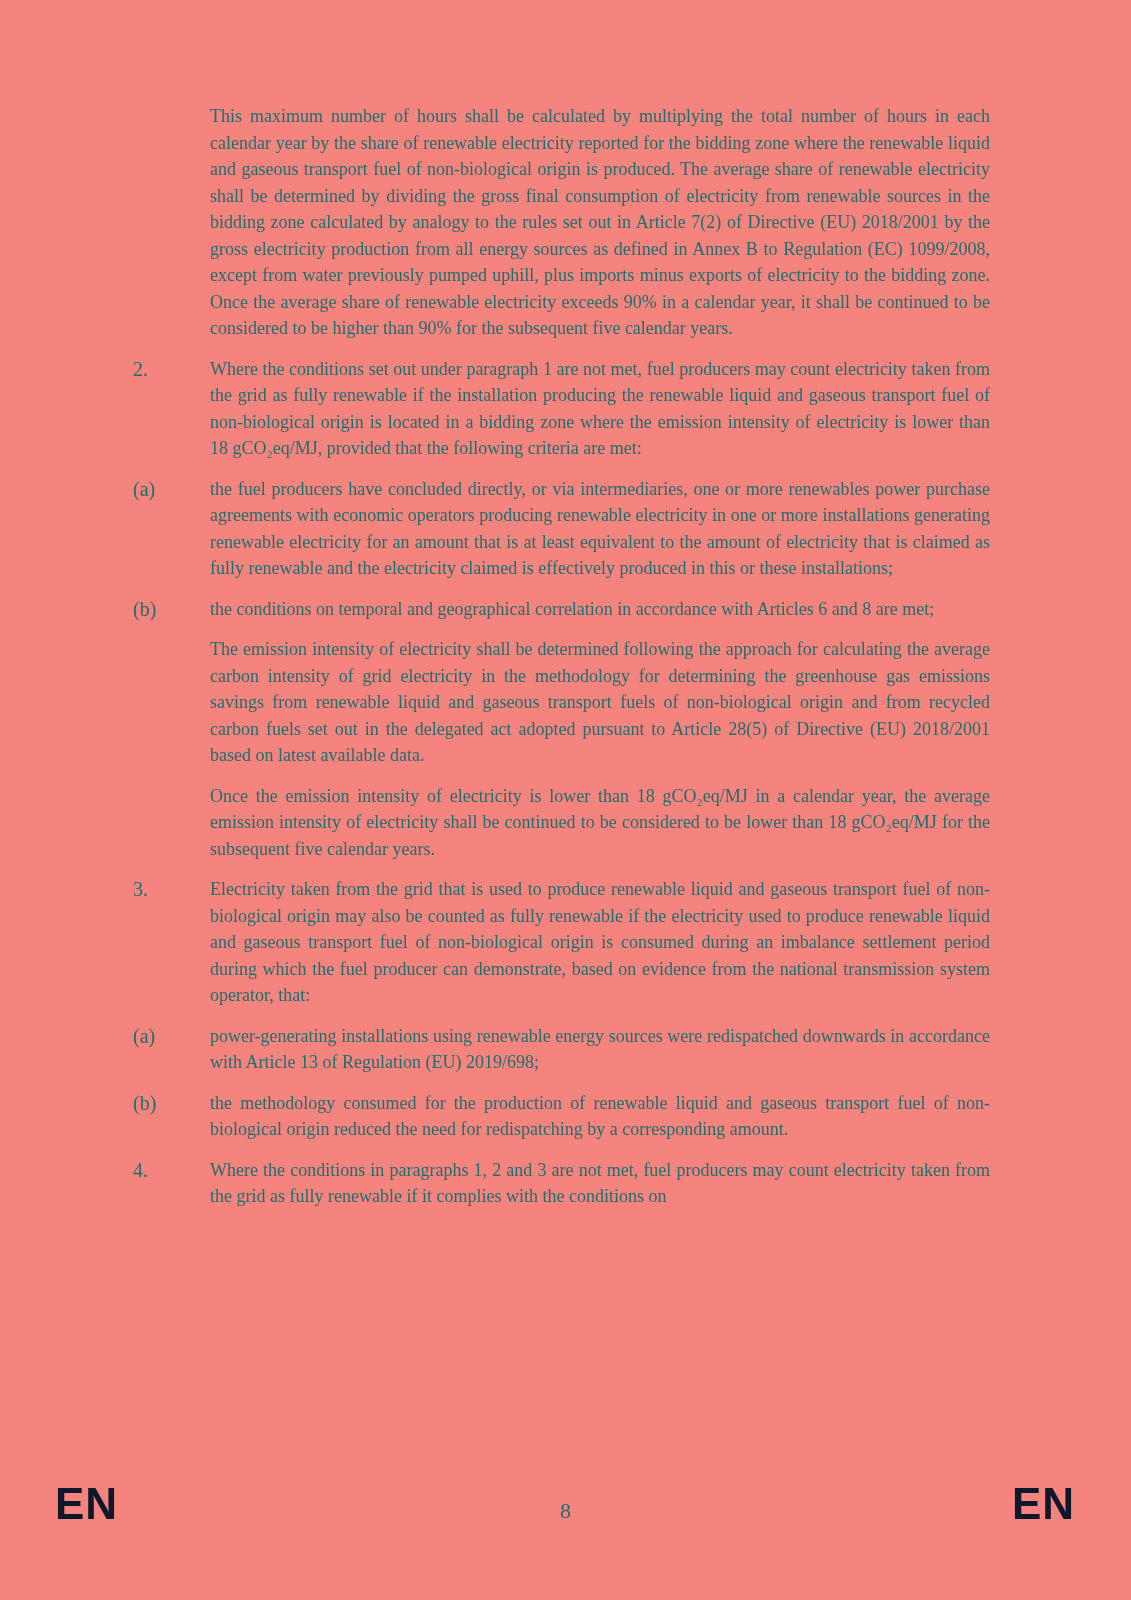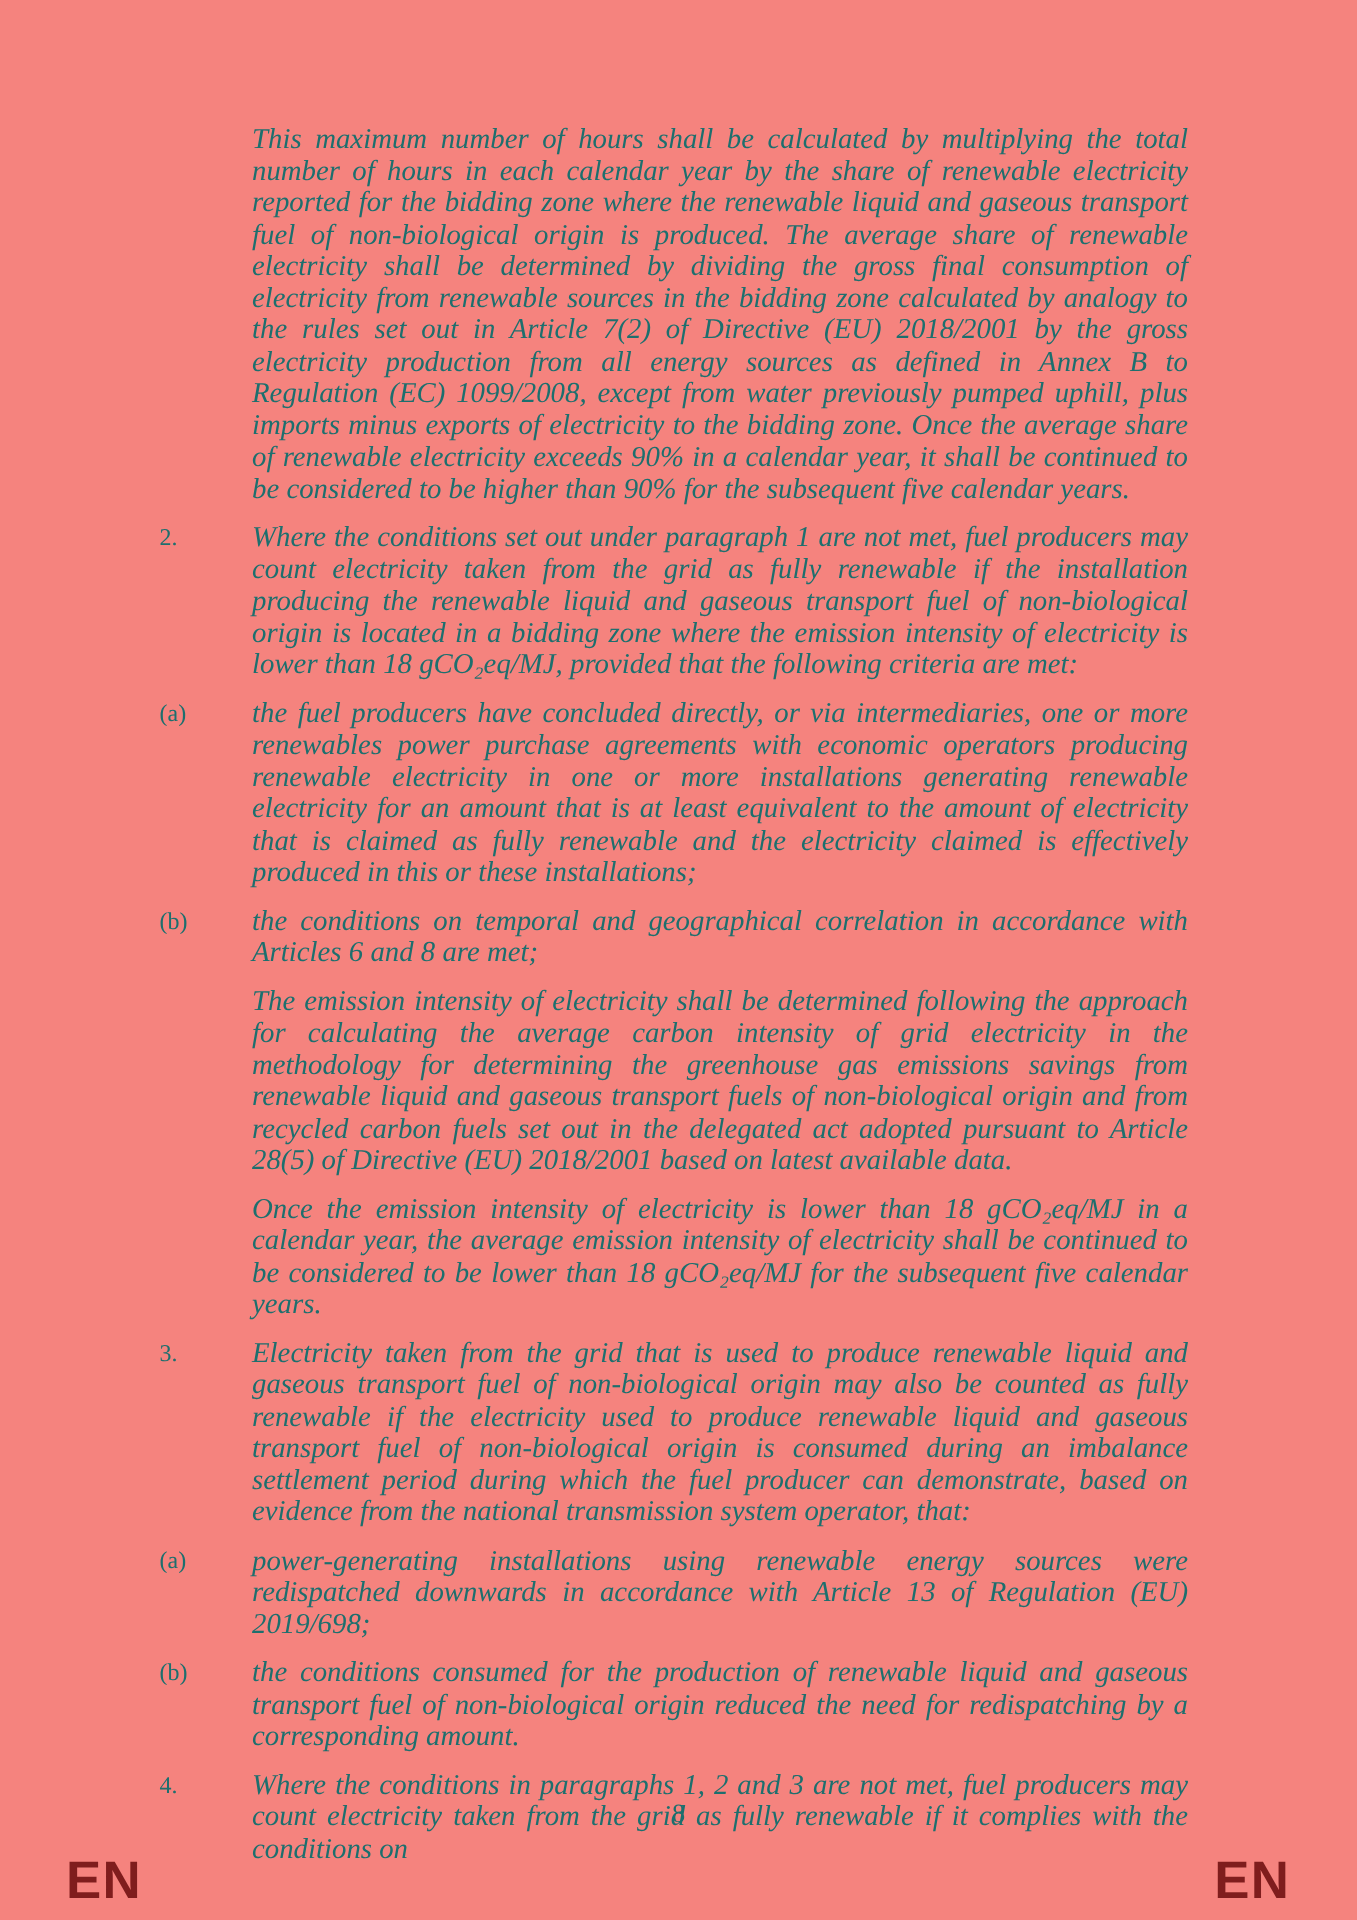--- a/index.html
+++ b/index.html
@@ -27,34 +27,33 @@
   }
   .para-marker {
     flex: 0 0 77px;
     width: 77px;
     font-size: 20px;
     line-height: 26.5px;
     white-space: nowrap;
   }
   .para-text {
     flex: 1 1 auto;
-    font-size: 24px;
+    font-size: 18px;
     line-height: 26.5px;
     text-align: justify;
     hyphens: none;
-    font-style: italic;
   }
   .footer-en {
     position: absolute;
-    top: 1546px;
+    top: 1482px;
     font-family: "Liberation Sans", "DejaVu Sans", sans-serif;
     font-weight: bold;
     font-size: 44px;
     line-height: 1;
-    color: #7f1d1d;
+    color: #0f172a;
     letter-spacing: 1px;
   }
   .footer-en-left  { left: 55px; }
   .footer-en-right { right: 56px; }
   .page-number {
     position: absolute;
     top: 1498px;
     left: 0;
     width: 100%;
     text-align: center;
@@ -103,21 +102,21 @@
     <div class="para-text">Electricity taken from the grid that is used to produce renewable liquid and gaseous transport fuel of non-biological origin may also be counted as fully renewable if the electricity used to produce renewable liquid and gaseous transport fuel of non-biological origin is consumed during an imbalance settlement period during which the fuel producer can demonstrate, based on evidence from the national transmission system operator, that:</div>
   </div>
 
   <div class="para">
     <div class="para-marker">(a)</div>
     <div class="para-text">power-generating installations using renewable energy sources were redispatched downwards in accordance with Article 13 of Regulation (EU) 2019/698;</div>
   </div>
 
   <div class="para">
     <div class="para-marker">(b)</div>
-    <div class="para-text">the conditions consumed for the production of renewable liquid and gaseous transport fuel of non-biological origin reduced the need for redispatching by a corresponding amount.</div>
+    <div class="para-text">the methodology consumed for the production of renewable liquid and gaseous transport fuel of non-biological origin reduced the need for redispatching by a corresponding amount.</div>
   </div>
 
   <div class="para">
     <div class="para-marker">4.</div>
     <div class="para-text">Where the conditions in paragraphs 1, 2 and 3 are not met, fuel producers may count electricity taken from the grid as fully renewable if it complies with the conditions on</div>
   </div>
 
 </div>
 
 <div class="footer-en footer-en-left">EN</div>

